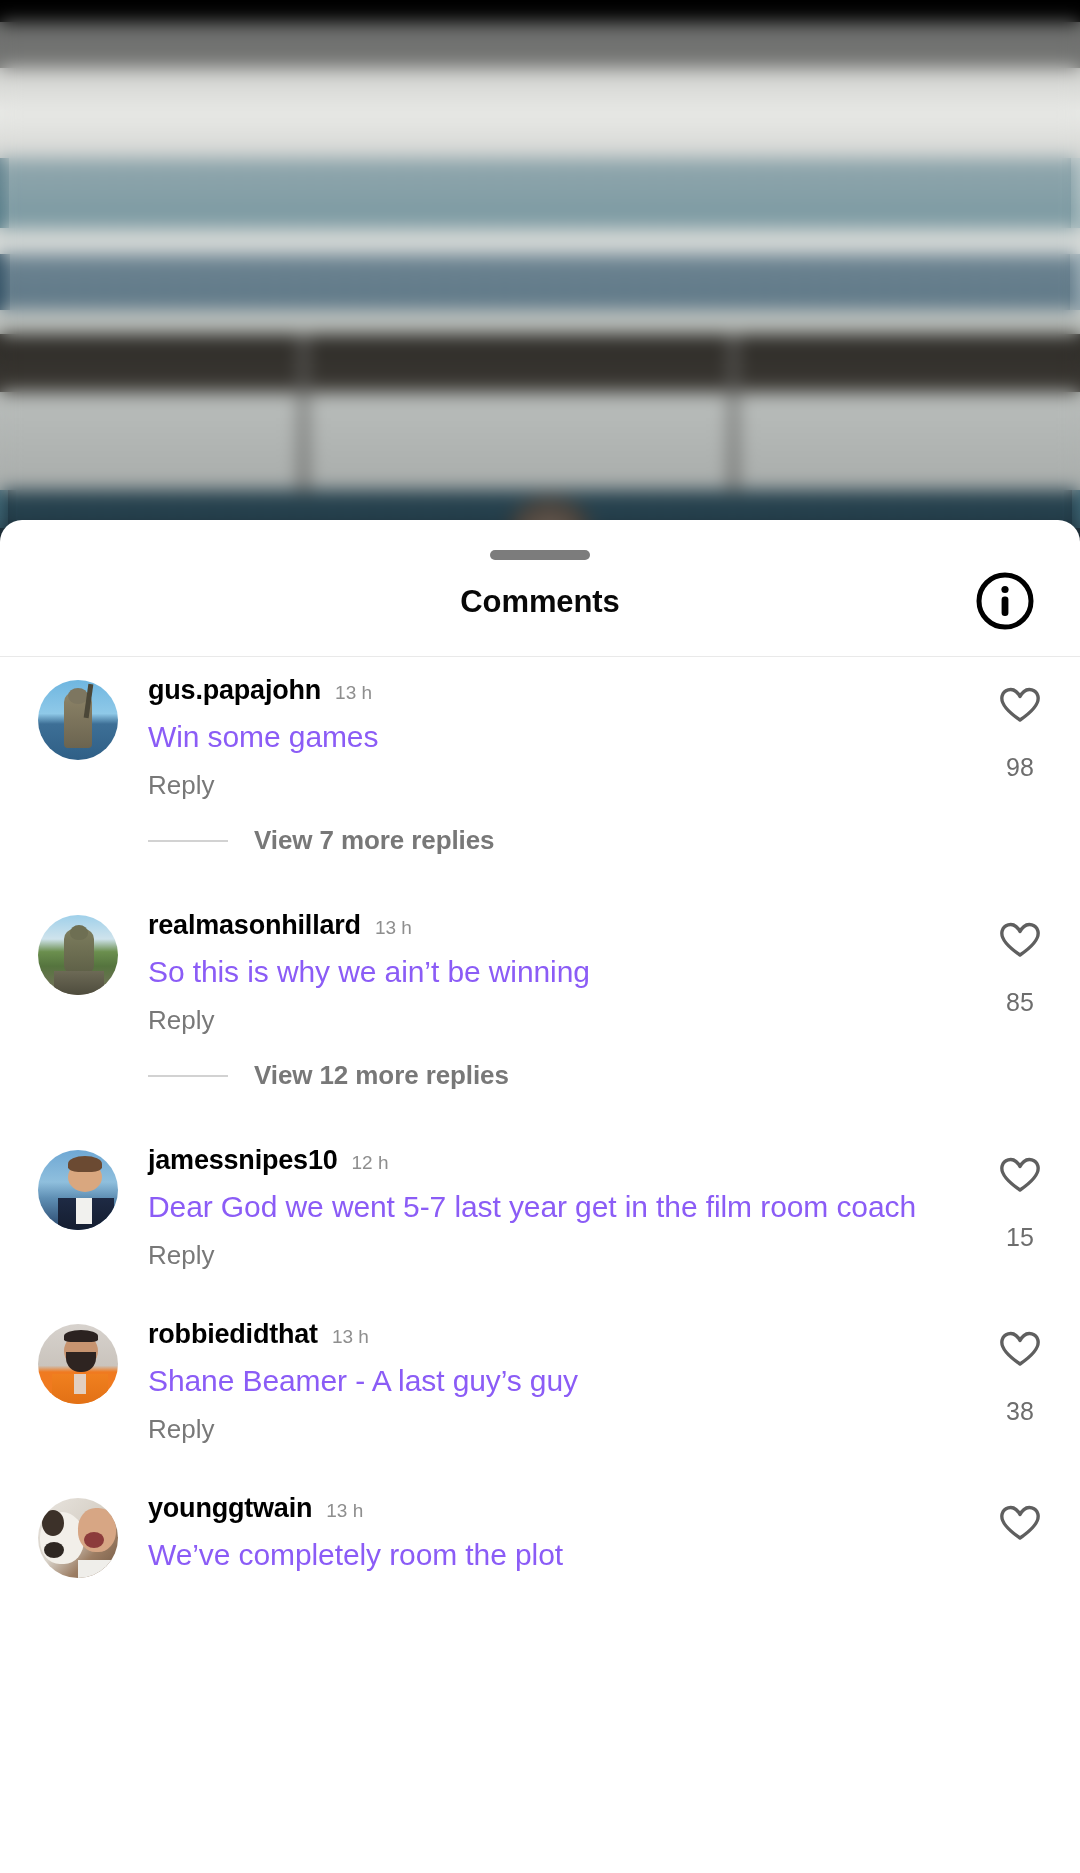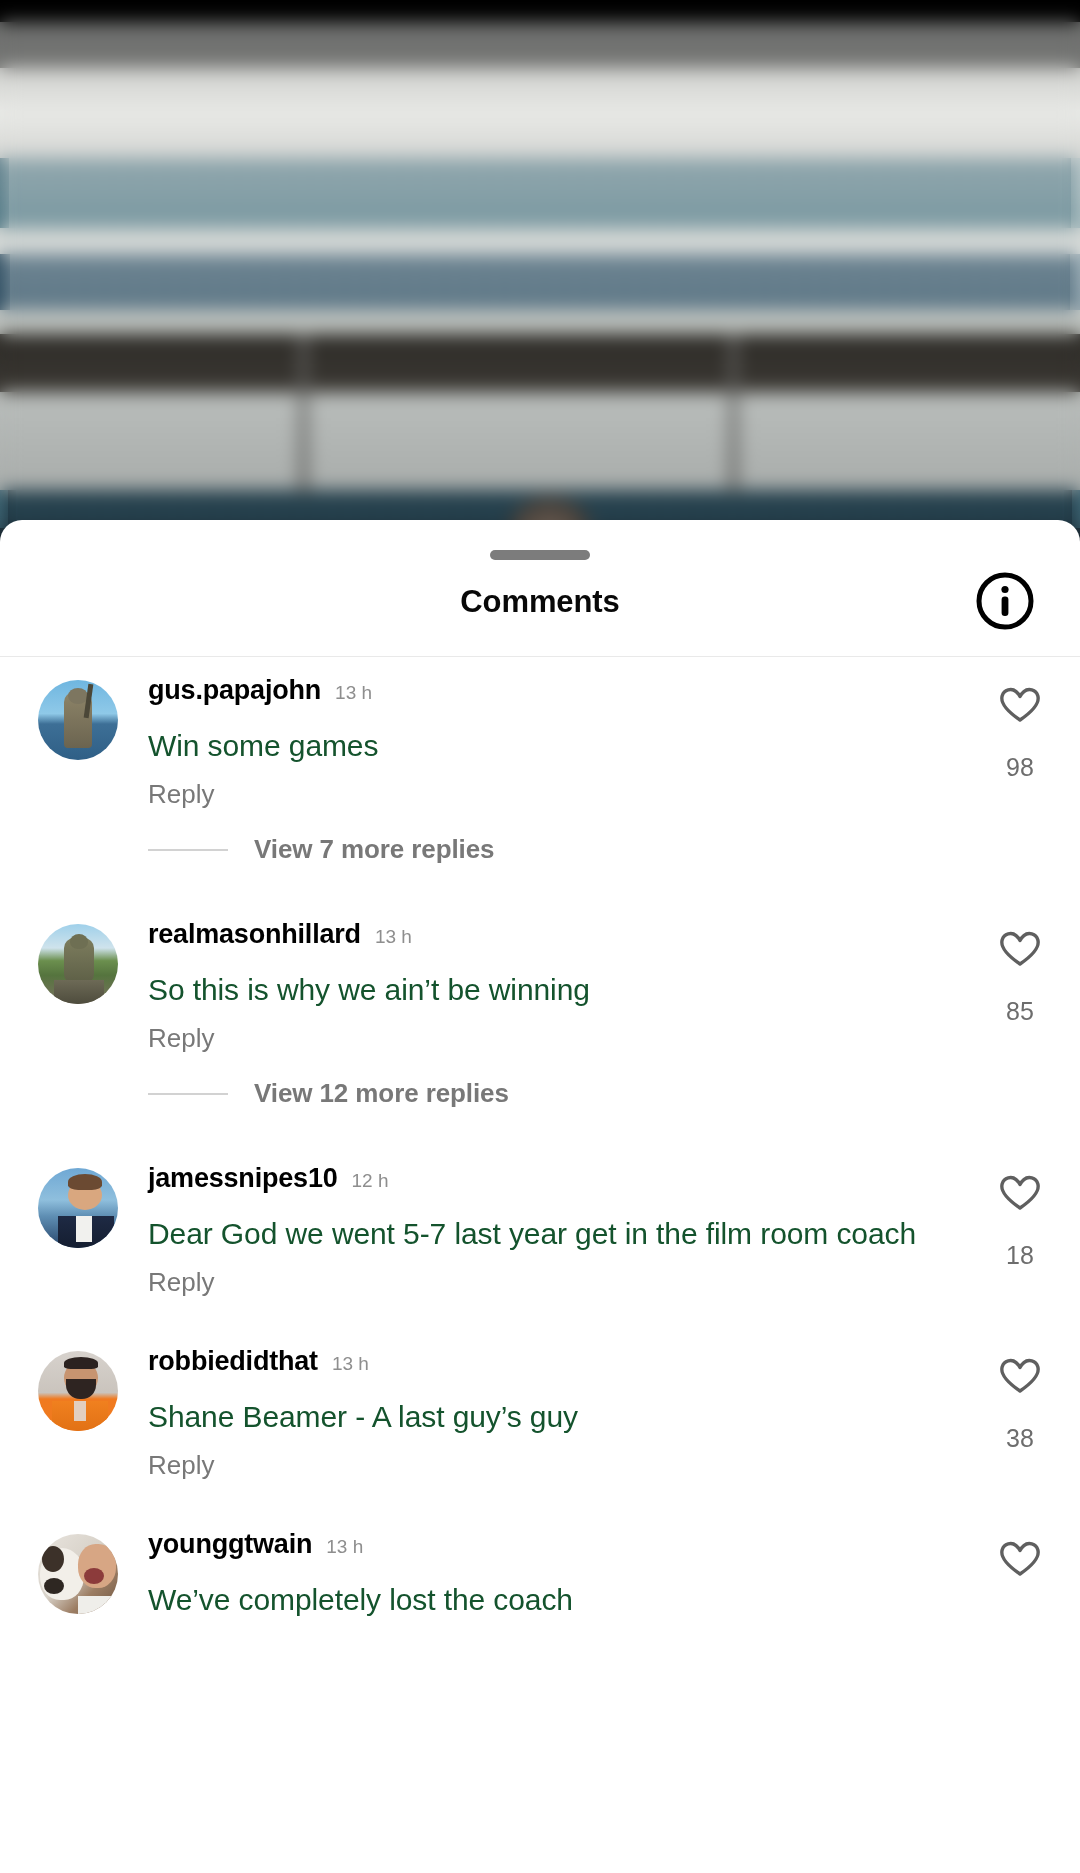--- a/index.html
+++ b/index.html
@@ -79,21 +79,21 @@
   .comment { display:flex; padding:14px 0 0 38px; position:relative; }
   .avatar {
     width:80px; height:80px; border-radius:50%; flex:0 0 80px;
     overflow:hidden; position:relative; background:#ddd; margin-top:5px;
   }
   .avatar i { position:absolute; display:block; }
   .c-body { flex:1; padding-left:30px; padding-right:120px; }
   .c-meta { display:flex; align-items:baseline; gap:14px; }
   .c-user { font-size:27px; font-weight:600; color:#000000; letter-spacing:-.2px; }
   .c-time { font-size:19px; color:#8e8e8e; }
-  .c-text { font-size:30px; color:#14532d; line-height:40px; margin-top:20px; letter-spacing:-.1px; }
+  .c-text { font-size:30px; color:#8b5cf6; line-height:40px; margin-top:11px; letter-spacing:-.1px; }
   .c-reply { font-size:26px; color:#787878; margin-top:13px; cursor:pointer; }
   .likes { position:absolute; right:0; width:120px; top:24px; text-align:center; }
   .likes svg { display:block; margin:0 auto; }
   .like-count { font-size:25px; color:#6d6d6d; margin-top:28px; }
 
   .more-replies { display:flex; align-items:center; padding:24px 0 6px 148px; cursor:pointer; }
   .mr-line { width:80px; height:2px; background:#d2d2d2; margin-right:26px; }
   .mr-text { font-size:26px; color:#787878; font-weight:600; letter-spacing:-.1px; }
 
   .spacer-lg { height:34px; }
@@ -218,21 +218,21 @@
             <span class="c-user">jamessnipes10</span>
             <span class="c-time">12 h</span>
           </div>
           <div class="c-text">Dear God we went 5-7 last year get in the film room coach</div>
           <div class="c-reply">Reply</div>
         </div>
         <div class="likes">
           <svg width="44" height="40" viewBox="0 0 44 40" aria-hidden="true">
             <path d="M22 35 C6 24 2.5 16.5 4.2 10.8 C6 4.6 13.6 2.8 18.1 6.6 C20 8.2 21.3 10 22 11.4 C22.7 10 24 8.2 25.9 6.6 C30.4 2.8 38 4.6 39.8 10.8 C41.5 16.5 38 24 22 35 Z" fill="none" stroke="#5f5f5f" stroke-width="3.4" stroke-linejoin="round"></path>
           </svg>
-          <div class="like-count">18</div>
+          <div class="like-count">15</div>
         </div>
       </div>
 
       <div class="spacer-lg"></div>
 
       <div class="comment">
         <div class="avatar" style="background:linear-gradient(180deg,#d7d2cd 0%,#cac4bd 52%,#f07a20 60%,#ef7a1e 100%);">
           <i style="left:26px; top:10px; width:34px; height:34px; border-radius:50%; background:#c79470;"></i>
           <i style="left:26px; top:6px; width:34px; height:12px; border-radius:50% 50% 20% 20%; background:#2b2220;"></i>
           <i style="left:28px; top:28px; width:30px; height:20px; border-radius:0 0 14px 14px; background:#2e2421;"></i>
@@ -264,21 +264,21 @@
           <i style="left:6px; top:44px; width:20px; height:16px; border-radius:50%; background:#2e2722;"></i>
           <i style="left:40px; top:10px; width:38px; height:44px; border-radius:46%; background:#d7a684;"></i>
           <i style="left:46px; top:34px; width:20px; height:16px; border-radius:50%; background:#8c3b3b;"></i>
           <i style="left:40px; top:62px; width:44px; height:22px; background:#efeeea;"></i>
         </div>
         <div class="c-body">
           <div class="c-meta">
             <span class="c-user">younggtwain</span>
             <span class="c-time">13 h</span>
           </div>
-          <div class="c-text">We’ve completely lost the coach</div>
+          <div class="c-text">We’ve completely room the plot</div>
         </div>
         <div class="likes">
           <svg width="44" height="40" viewBox="0 0 44 40" aria-hidden="true">
             <path d="M22 35 C6 24 2.5 16.5 4.2 10.8 C6 4.6 13.6 2.8 18.1 6.6 C20 8.2 21.3 10 22 11.4 C22.7 10 24 8.2 25.9 6.6 C30.4 2.8 38 4.6 39.8 10.8 C41.5 16.5 38 24 22 35 Z" fill="none" stroke="#5f5f5f" stroke-width="3.4" stroke-linejoin="round"></path>
           </svg>
           <div class="like-count"></div>
         </div>
       </div>
 
     </div>

